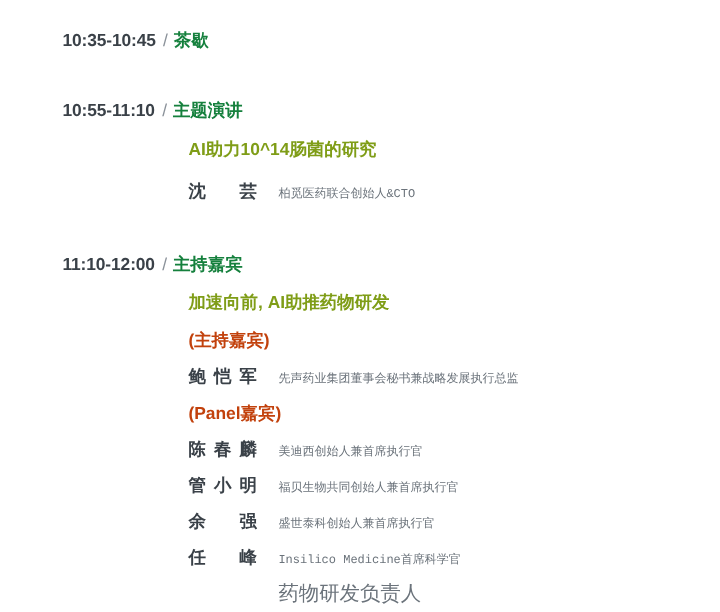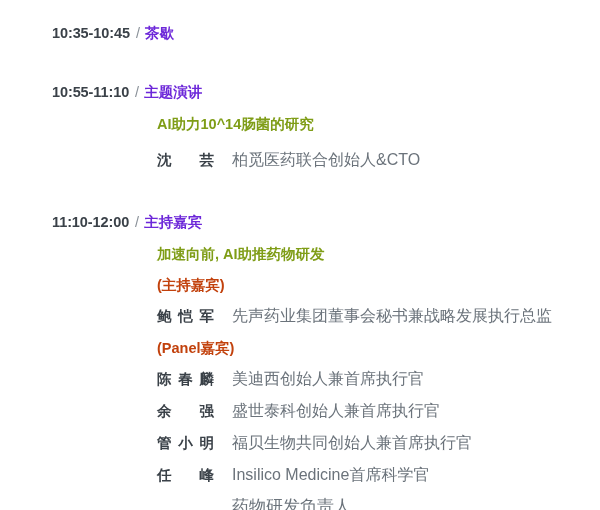--- a/index.html
+++ b/index.html
@@ -44,21 +44,21 @@
   }
   .slash {
     font-size: 14.5px;
     font-weight: normal;
     color: #8a9199;
     margin: 0 5px 0 6px;
   }
   .kind {
     font-size: 14.5px;
     font-weight: bold;
-    color: #6d28d9;
+    color: #15803d;
   }
 
   
   .session-body {
     padding-left: 105px;
   }
   .topic {
     font-size: 14.5px;
     font-weight: bold;
     color: #7f9d17;
@@ -87,23 +87,24 @@
     flex: 0 0 75px;
     font-size: 14.5px;
     font-weight: bold;
     color: #3a4148;
     text-align: justify;
     text-align-last: justify;
     padding-right: 18px;
     box-sizing: border-box;
   }
   .person .role {
-    font-size: 16px;
+    font-size: 10px;
     font-weight: normal;
     color: #6b737b;
+    font-family: Liberation Mono, monospace;
   }
   .role-cont {
     margin-top: 9px;
     padding-left: 75px;
     font-size: 17px;
     color: #6b737b;
     white-space: nowrap;
   }
 </style>
 </head>
@@ -149,26 +150,26 @@
         <span class="role">先声药业集团董事会秘书兼战略发展执行总监</span>
       </div>
 
       <div class="group-label">(Panel嘉宾)</div>
 
       <div class="person">
         <span class="name">陈春麟</span>
         <span class="role">美迪西创始人兼首席执行官</span>
       </div>
       <div class="person">
+        <span class="name">管小明</span>
+        <span class="role">福贝生物共同创始人兼首席执行官</span>
+      </div>
+      <div class="person">
         <span class="name">余 强</span>
         <span class="role">盛世泰科创始人兼首席执行官</span>
-      </div>
-      <div class="person">
-        <span class="name">管小明</span>
-        <span class="role">福贝生物共同创始人兼首席执行官</span>
       </div>
       <div class="person">
         <span class="name">任 峰</span>
         <span class="role">Insilico Medicine首席科学官</span>
       </div>
       <div class="role-cont">药物研发负责人</div>
 
     </div>
   </div>
 

